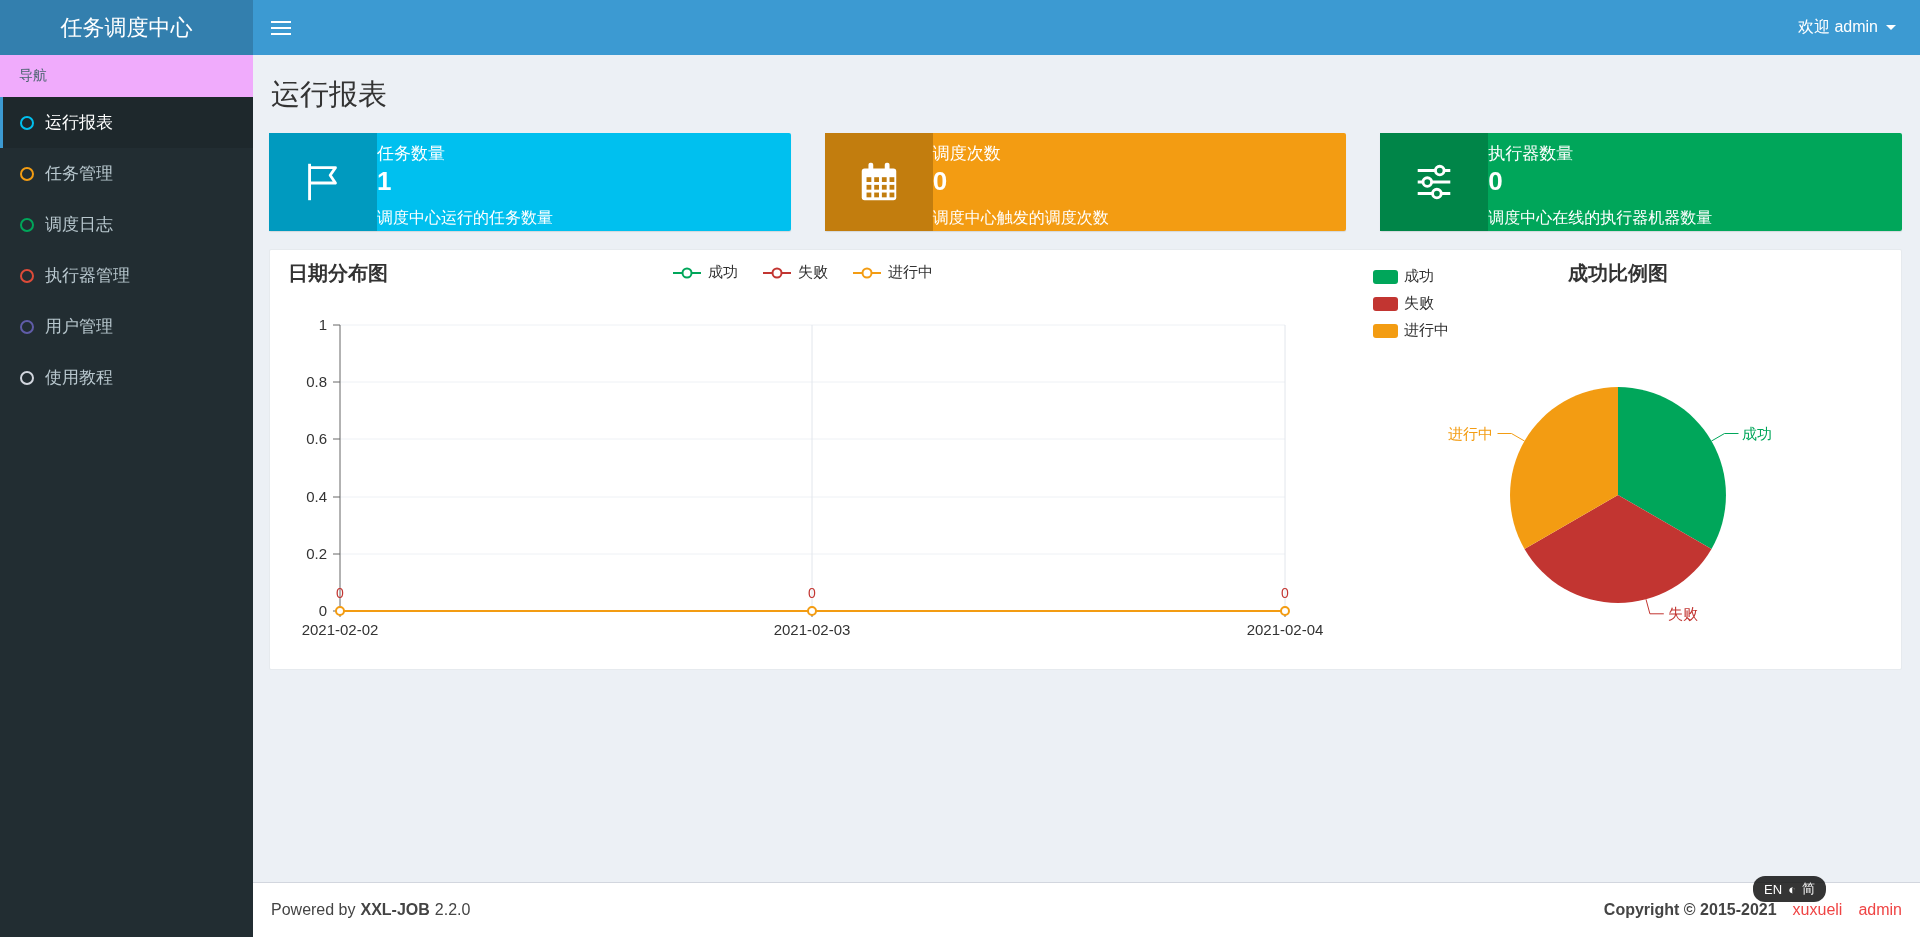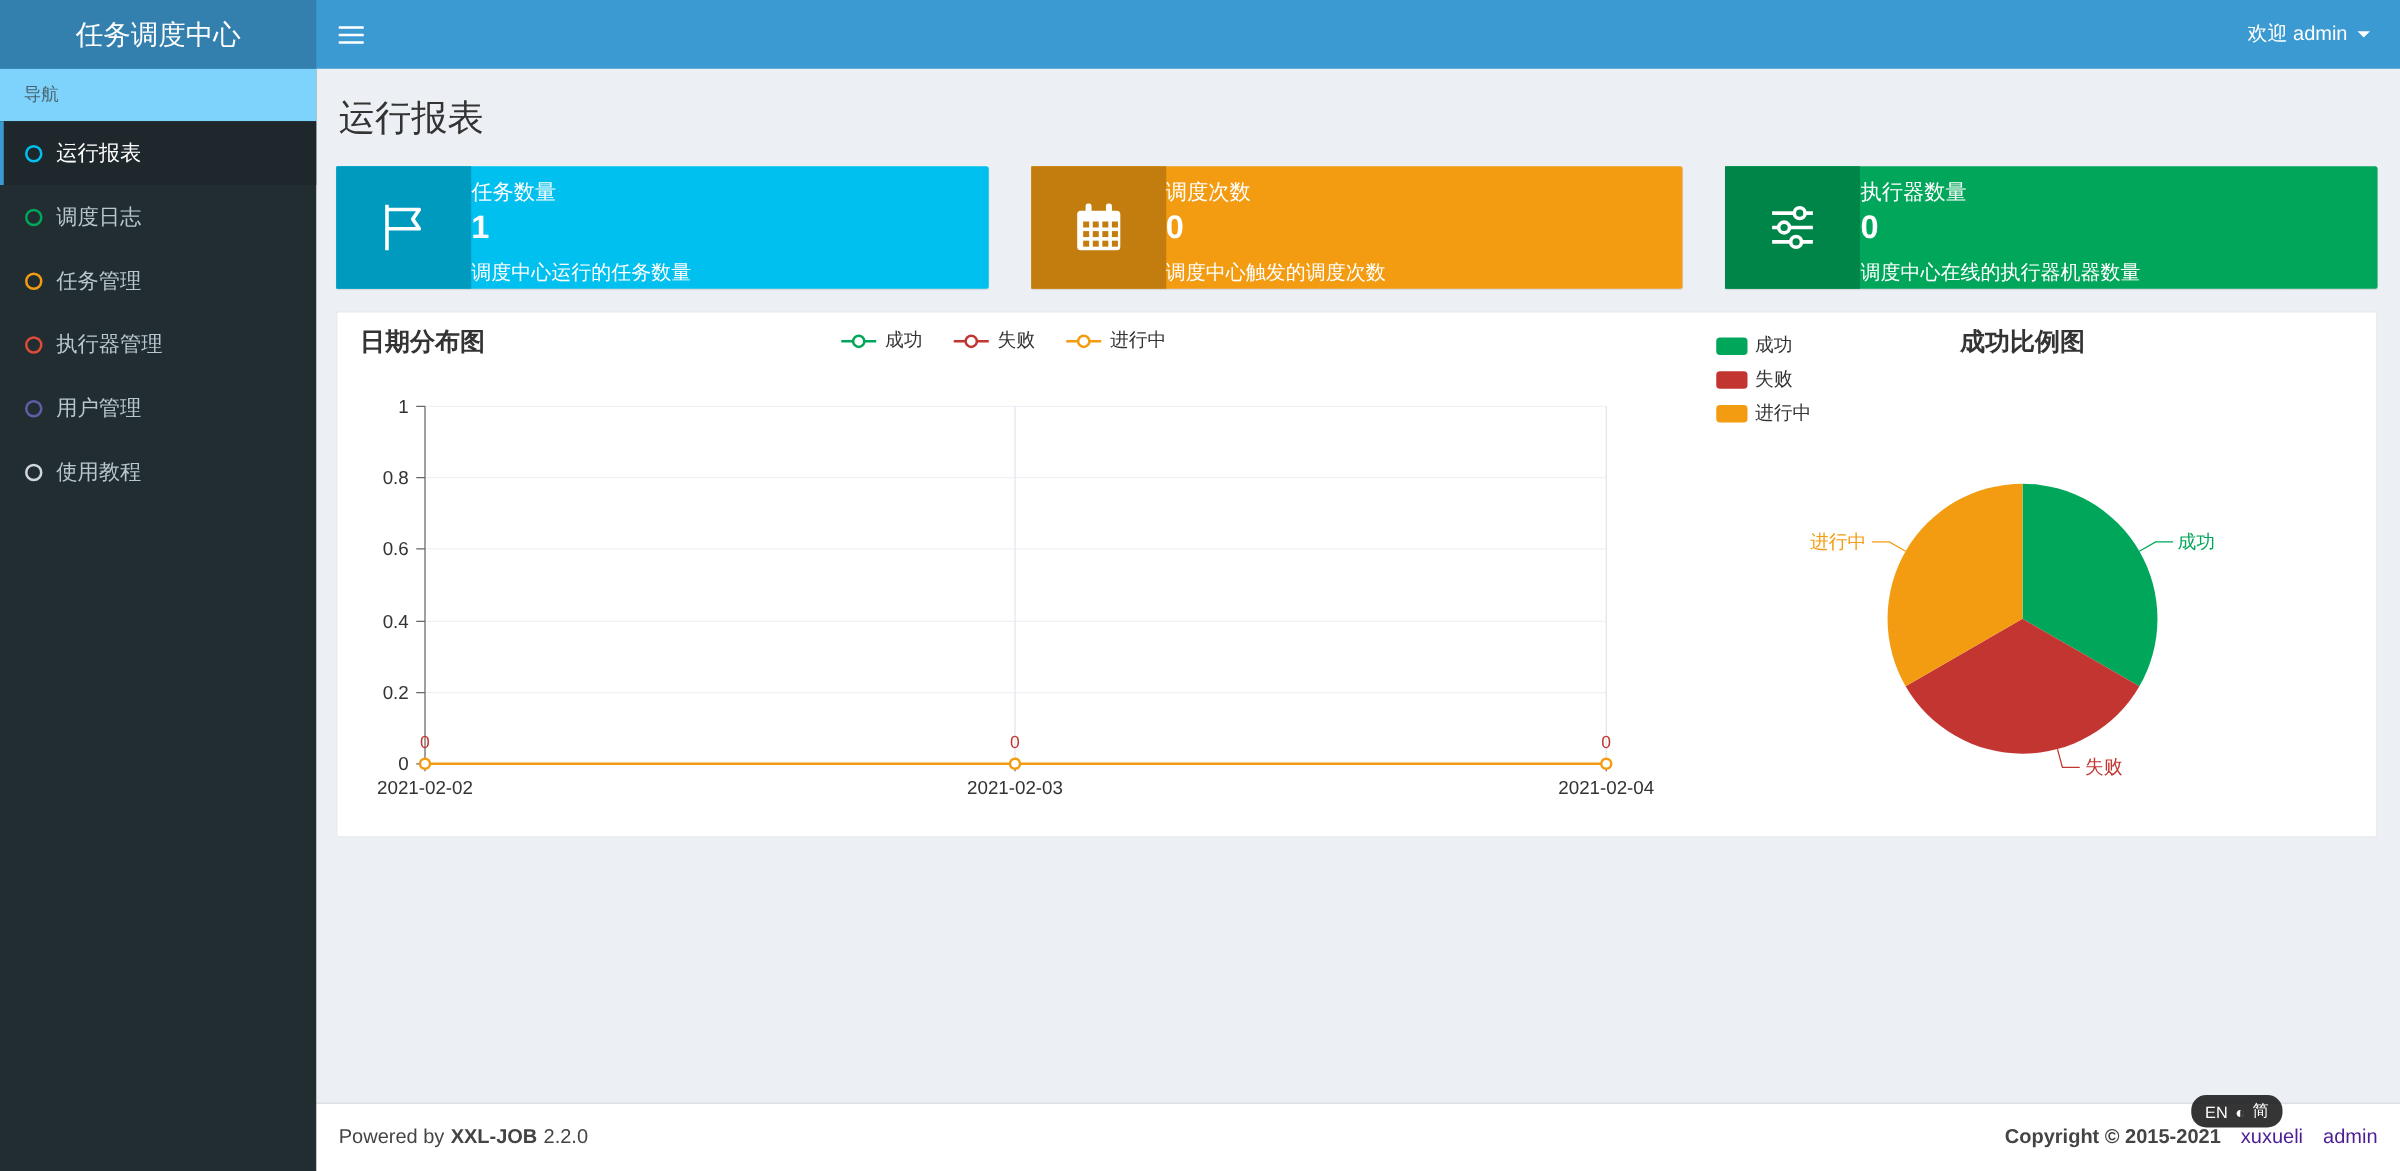--- a/index.html
+++ b/index.html
@@ -11,21 +11,21 @@
   .topbar{position:absolute;top:0;left:0;right:0;height:55px;background:#3c9ad2;display:flex;z-index:30}
   .logo{width:253px;height:55px;background:#337fae;color:#fff;font-size:22px;font-weight:normal;display:flex;align-items:center;justify-content:center;cursor:pointer}
   .topbar-rest{flex:1;display:flex;align-items:center;justify-content:space-between}
   .hamburger{width:56px;height:55px;display:flex;flex-direction:column;align-items:center;justify-content:center;gap:4px;cursor:pointer}
   .hamburger .bar{width:20px;height:2px;background:#fff}
   .user-menu{color:#fff;font-size:16px;padding:0 24px;height:55px;display:flex;align-items:center;gap:8px;cursor:pointer}
   .caret{width:0;height:0;border-left:5px solid transparent;border-right:5px solid transparent;border-top:5px solid #fff}
 
   
   .sidebar{position:absolute;top:55px;left:0;bottom:0;width:253px;background:#222d32;z-index:20}
-  .nav-label{background:#7dd3fc;color:#4b646f;font-size:14px;padding:12px 10px 12px 19px}
+  .nav-label{background:#f0abfc;color:#4b646f;font-size:14px;padding:12px 10px 12px 19px}
   .menu-item{display:flex;align-items:center;gap:11px;padding:14px 12px 14px 17px;color:#b8c7ce;font-size:17px;text-decoration:none;border-left:3px solid transparent;cursor:pointer}
   .menu-item.active{background:#1e282c;color:#fff;border-left-color:#3c9ad2}
   .circle-icon{width:14px;height:14px;border-radius:50%;border:2px solid #b8c7ce;flex:0 0 auto}
   .ci-0{border-color:#00c0ef}.ci-1{border-color:#f39c12}.ci-2{border-color:#00a65a}
   .ci-3{border-color:#dd4b39}.ci-4{border-color:#605ca8}.ci-5{border-color:#d2d6de}
 
   
   .main-wrap{position:absolute;left:253px;top:55px;right:0;bottom:0;display:flex;flex-direction:column;background:#ecf0f5}
   .content{flex:1;padding:18px 18px 0 16px;overflow:hidden}
   .page-title{font-size:29px;font-weight:normal;color:#333;margin:2px 0 18px 2px}
@@ -59,21 +59,21 @@
   .line-svg text.pt-label{font-size:14px;fill:#c23531}
   .pie-svg{position:absolute;top:0;left:0}
   .pie-svg text{font-size:15px;font-family:inherit}
   .pie-legend{position:absolute;top:13px;left:38px;display:flex;flex-direction:column;gap:8px;z-index:2}
   .legend-swatch{width:25px;height:14px;border-radius:3px}
 
   
   .footer{height:55px;background:#fff;border-top:1px solid #d2d6de;display:flex;align-items:center;justify-content:space-between;padding:0 18px;font-size:16px;color:#444}
   .f-left{display:flex;gap:5px;align-items:flex-start}
   .f-right{display:flex;gap:16px;align-items:baseline}
-  .footer a{color:#4c1d95;text-decoration:none;cursor:pointer}
+  .footer a{color:#ef4444;text-decoration:none;cursor:pointer}
   .bold{font-weight:bold}
 
   
   .ime{position:absolute;right:94px;top:876px;background:rgba(18,18,18,.85);color:#fff;font-size:13px;padding:4px 11px;border-radius:12px;display:flex;gap:6px;align-items:center;z-index:50;cursor:pointer}
 </style>
 </head>
 <body>
 
 <div class="app">
 
@@ -95,26 +95,26 @@
   </header>
 
   <aside class="sidebar">
     <div class="nav-label">导航</div>
     <nav>
       <a class="menu-item active">
         <span class="circle-icon ci-0"></span>
         <span>运行报表</span>
       </a>
       <a class="menu-item">
+        <span class="circle-icon ci-1"></span>
+        <span>任务管理</span>
+      </a>
+      <a class="menu-item">
         <span class="circle-icon ci-2"></span>
         <span>调度日志</span>
-      </a>
-      <a class="menu-item">
-        <span class="circle-icon ci-1"></span>
-        <span>任务管理</span>
       </a>
       <a class="menu-item">
         <span class="circle-icon ci-3"></span>
         <span>执行器管理</span>
       </a>
       <a class="menu-item">
         <span class="circle-icon ci-4"></span>
         <span>用户管理</span>
       </a>
       <a class="menu-item">

